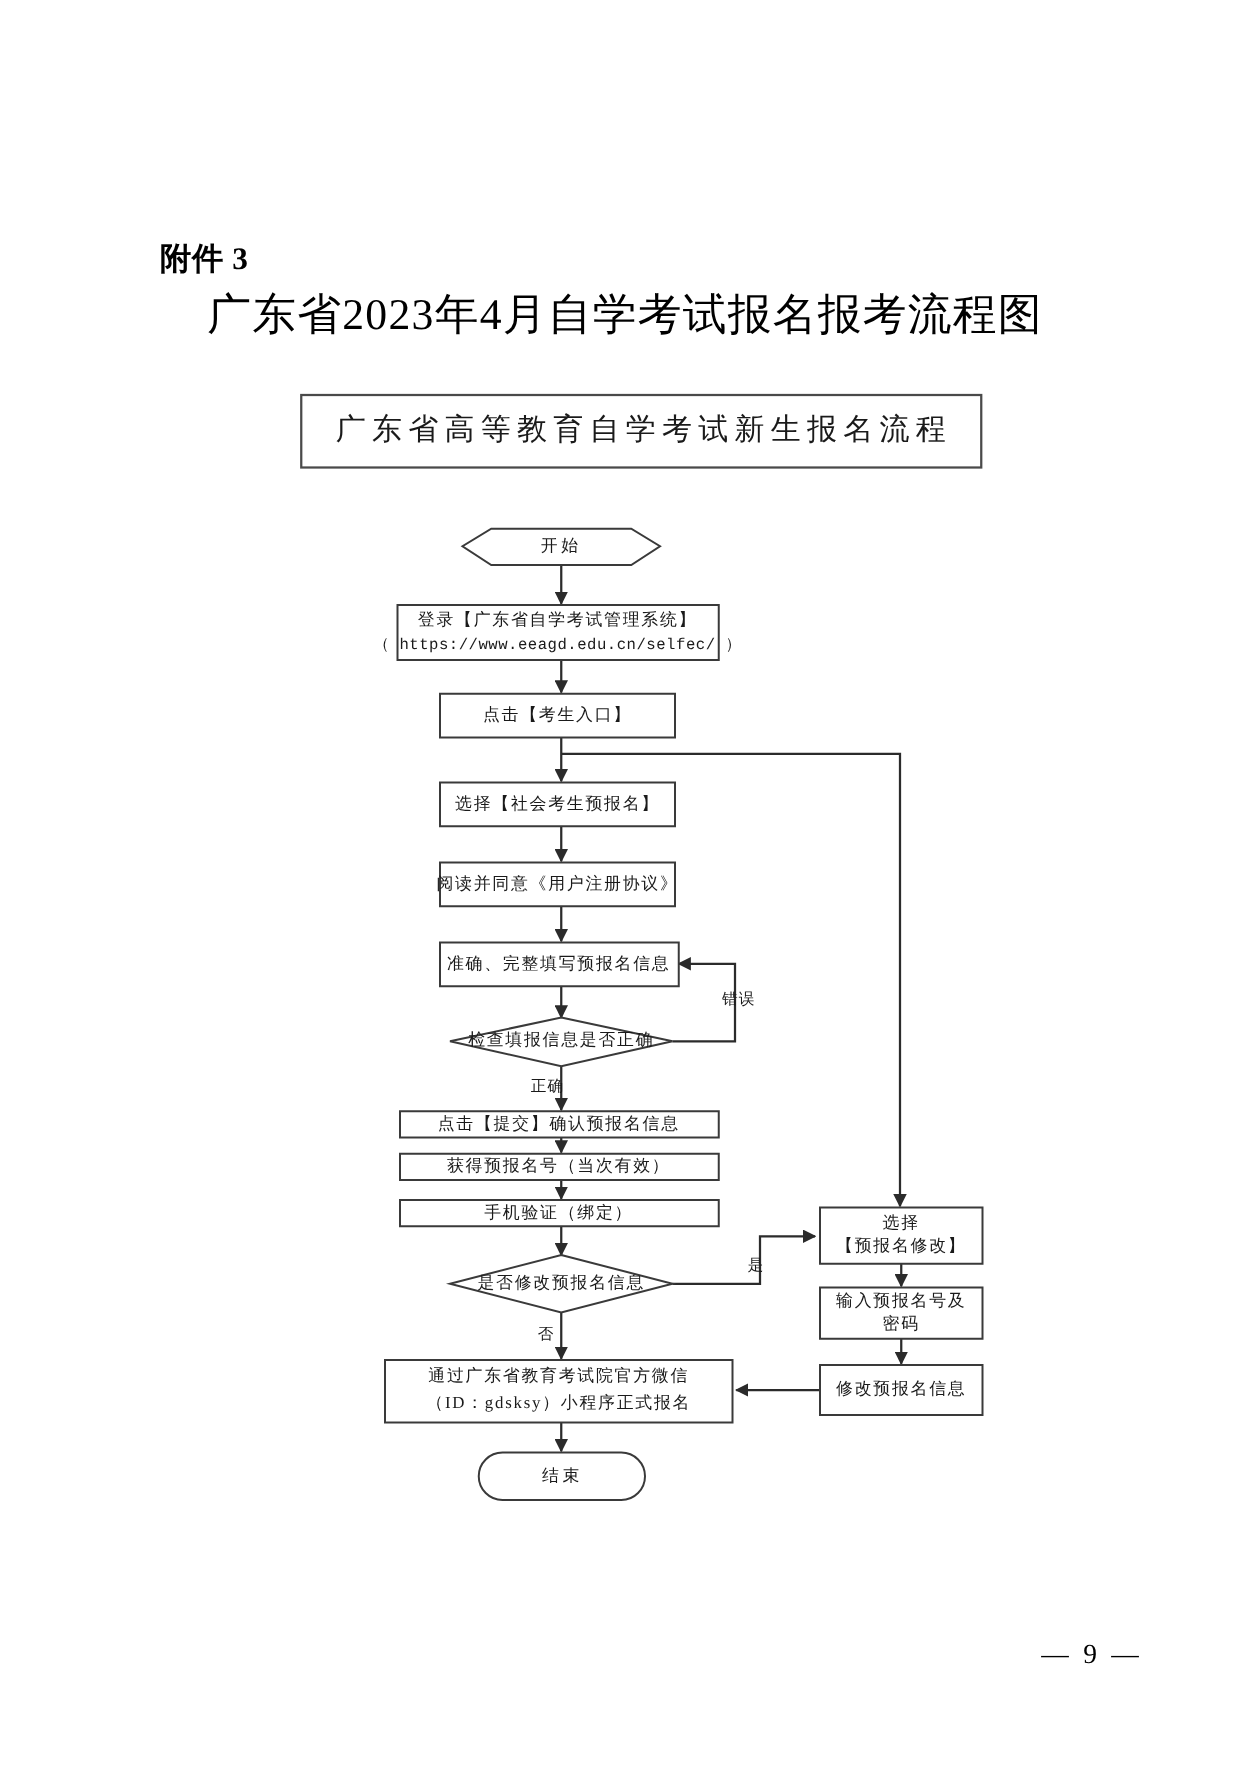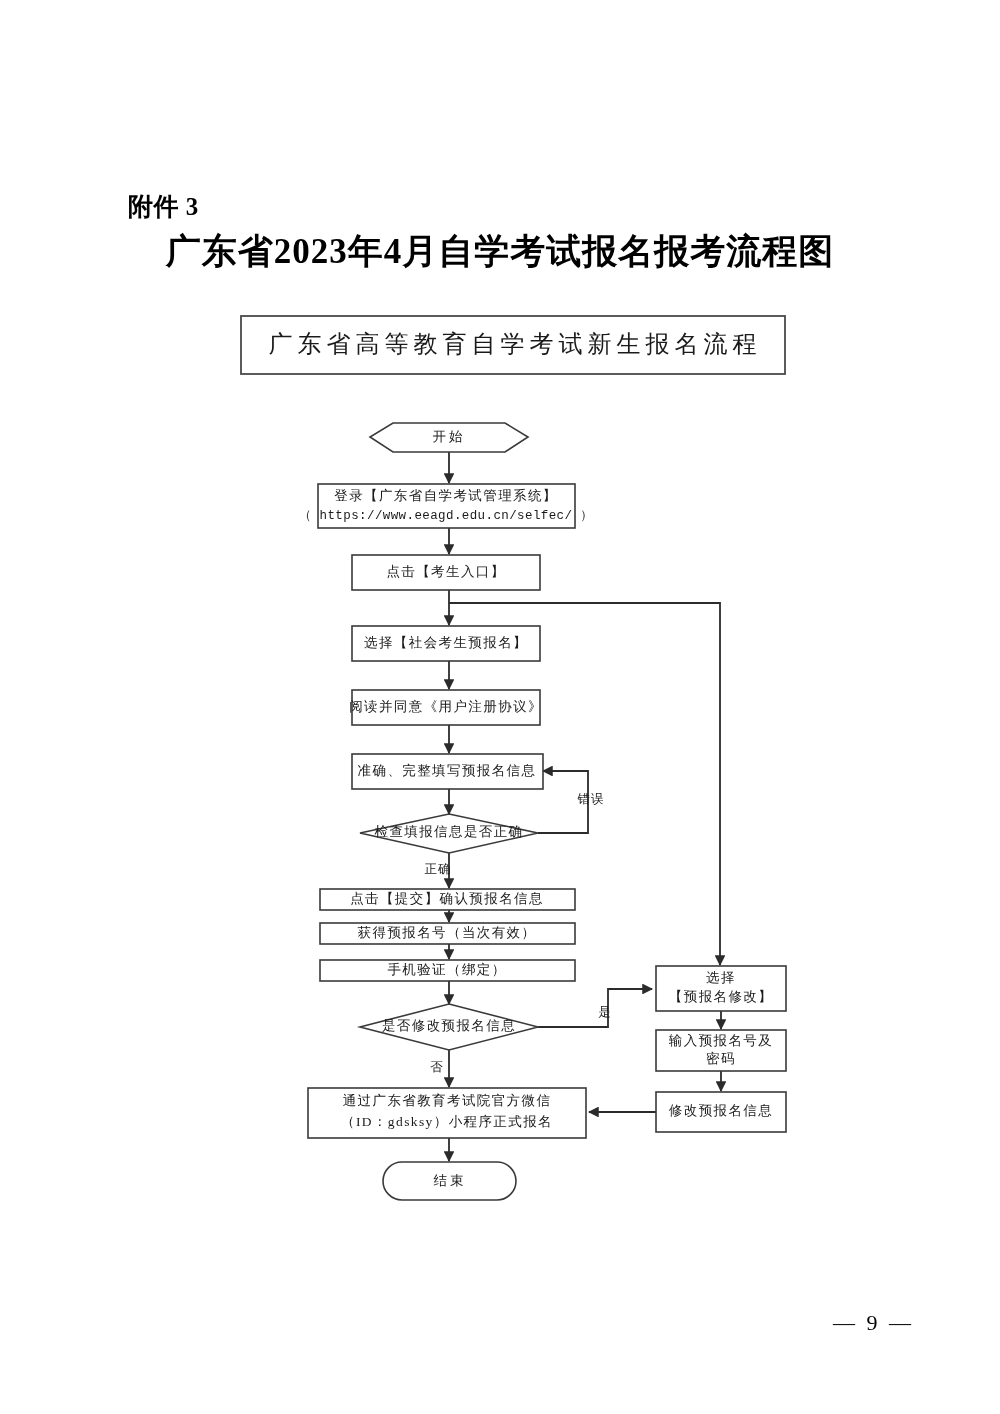--- a/index.html
+++ b/index.html
@@ -31,21 +31,21 @@
     white-space: nowrap;
   }
   .doc-title {
     position: absolute;
     left: 0;
     right: 0;
     top: 228px;
     text-align: center;
     font-family: "Liberation Serif", serif;
     font-size: 35px;
-    font-weight: 700;
+    font-weight: 400;
     letter-spacing: 1px;
     color: #000;
     white-space: nowrap;
   }
   .page-number {
     position: absolute;
     right: 86px;
     bottom: 78px;
     font-family: "Liberation Serif", serif;
     font-size: 22px;

